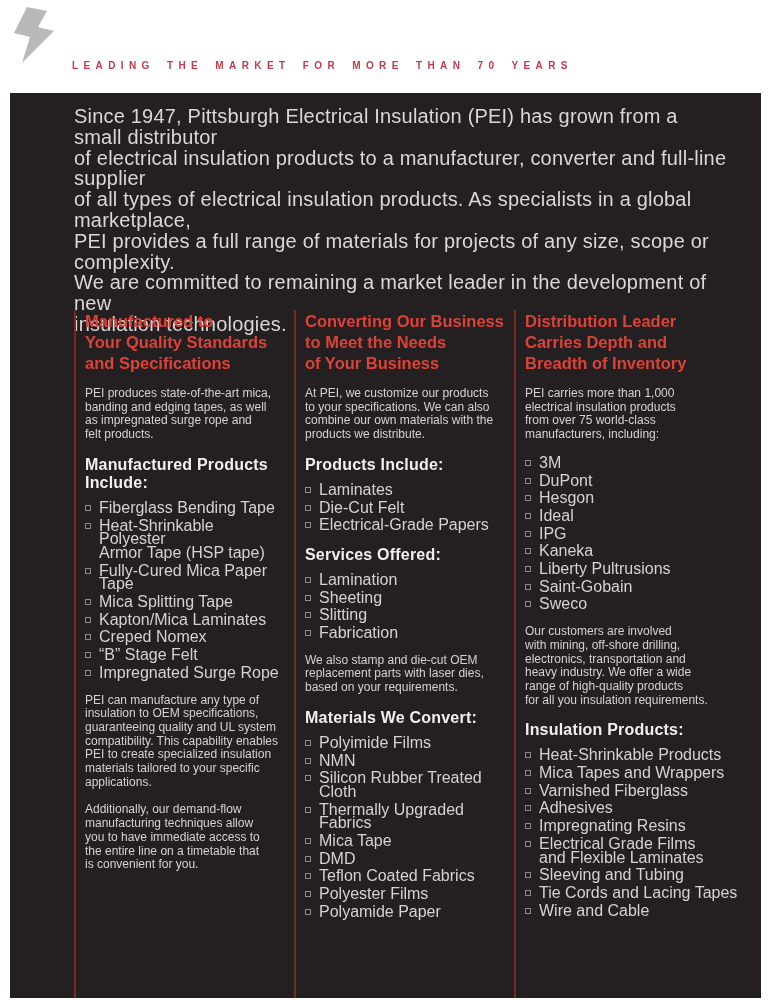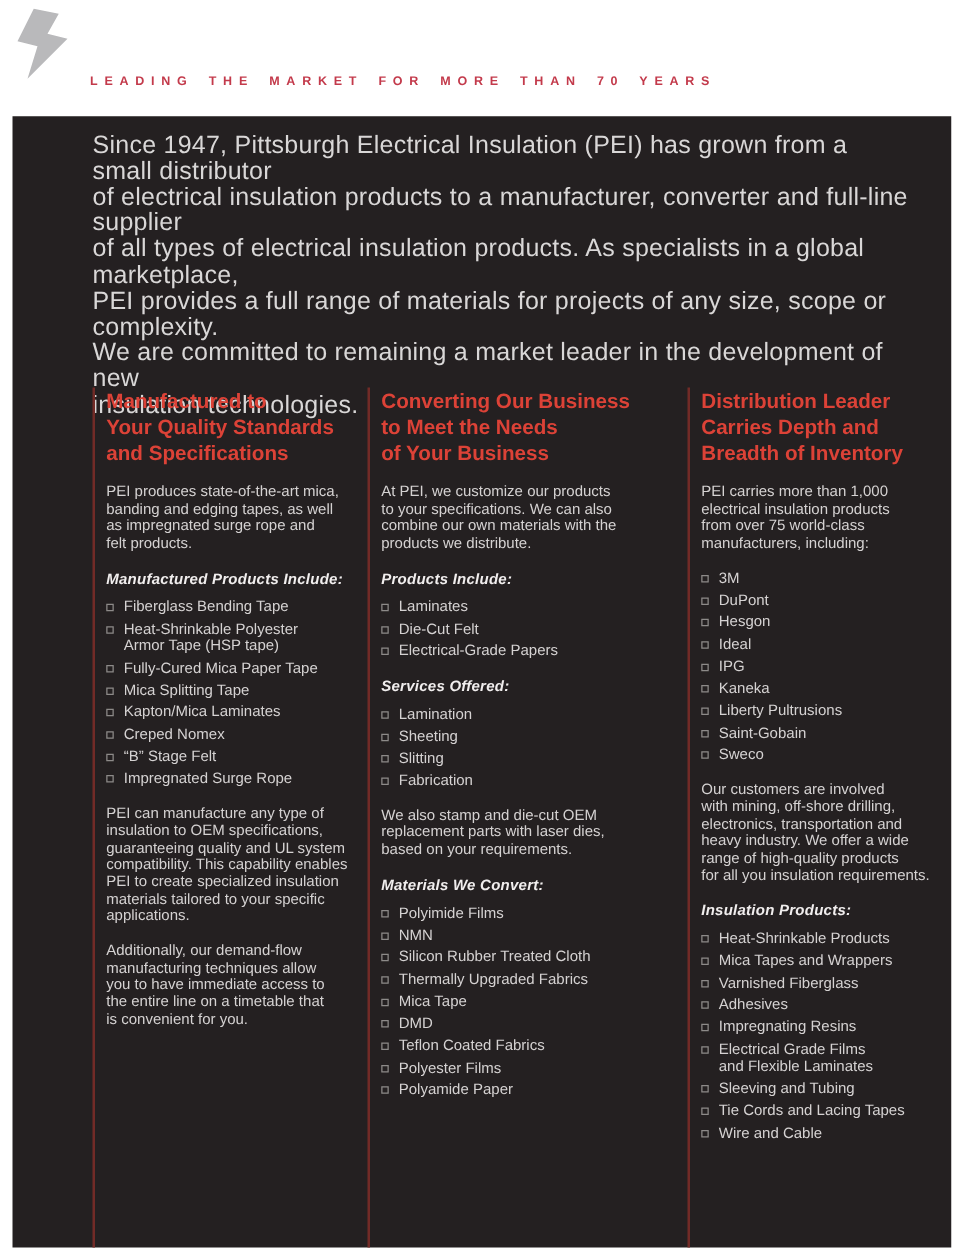--- a/index.html
+++ b/index.html
@@ -23,37 +23,36 @@
   .intro p{
     margin:0;font-size:20px;line-height:20.8px;letter-spacing:0.2px;
     color:var(--intro-text,#d9d7d7);white-space:pre-line;
   }
   .columns{display:flex;align-items:stretch;margin-left:64px;height:688px;}
   .col{
     box-sizing:border-box;border-left:2px solid var(--divider-red,#722b27);
     padding:1px 10px 0 9px;
   }
   .col-0,.col-1{width:220px;}
-  .col-2{flex:1;margin-left:36px;}
+  .col-2{flex:1;}
   .col-heading{
     margin:0 0 13px;font-size:16.5px;font-weight:bold;line-height:21px;
     color:var(--accent-red,#dc4237);white-space:pre-line;
   }
   .para{
     margin:0 0 14px;font-size:12px;line-height:13.7px;
     color:var(--body-text,#d5d2d2);white-space:pre-line;max-width:200px;
   }
   .subhead{
-    margin:14px 0 9px;font-size:12px;font-weight:bold;letter-spacing:0.2px;
+    margin:14px 0 9px;font-size:16px;font-weight:bold;letter-spacing:0.2px;
     color:var(--subhead-text,#f1eeee);
-    font-style:italic;
   }
   .list{margin:0 0 14px;padding:0;list-style:none;}
   .item{
-    display:flex;margin-bottom:4px;font-size:12px;line-height:13.7px;
+    display:flex;margin-bottom:4px;font-size:16px;line-height:13.7px;
     color:var(--body-text,#d5d2d2);
   }
   .bullet{
     flex:0 0 auto;width:4px;height:4px;margin:4px 8px 0 0;
     border:1px solid var(--bullet-border,#8d8a89);background:transparent;
   }
   .item-text{white-space:pre-line;}
 </style>
 </head>
 <body>

